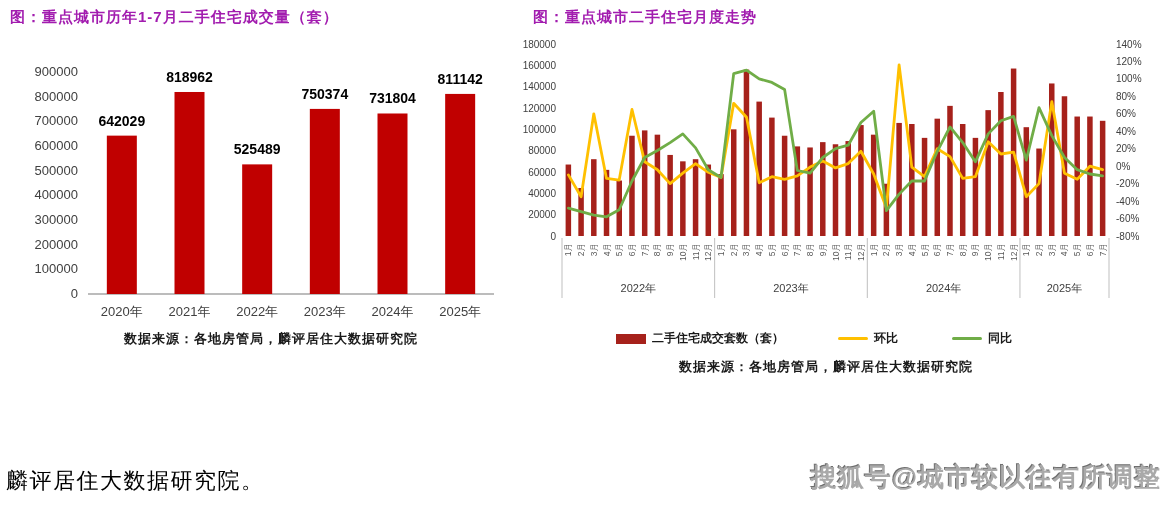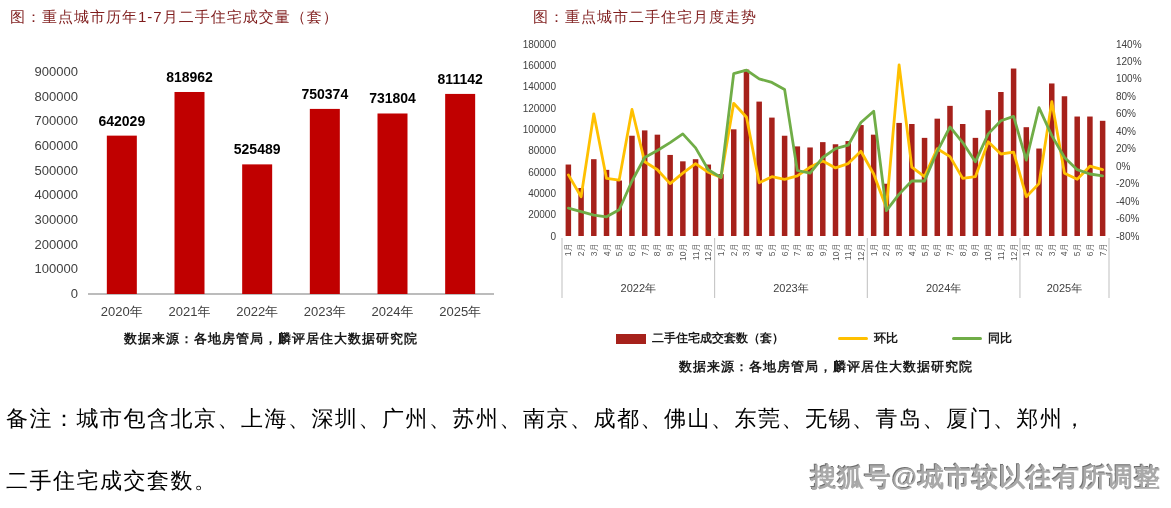--- a/index.html
+++ b/index.html
@@ -1,20 +1,20 @@
 <!DOCTYPE html>
 <html><head>
 <meta charset="utf-8">
 <style>
   * { margin:0; padding:0; box-sizing:border-box; }
   html,body { width:1171px; height:508px; background:#ffffff; overflow:hidden;
               font-family:"Liberation Sans", sans-serif; }
   #stage { position:relative; width:1171px; height:508px; background:#fff; }
 
-  .chart-title { position:absolute; font-weight:normal; font-size:15px; color:#7f1d1d;
+  .chart-title { position:absolute; font-weight:bold; font-size:15px; color:#a21caf;
                  font-family:"Liberation Sans", sans-serif; letter-spacing:1px; }
   #left-title  { left:10px;  top:8px; }
   #right-title { left:533px; top:8px; }
 
   .source-line { position:absolute; font-size:13px; font-weight:bold; color:#1a1a1a;
                  font-family:"Liberation Serif", serif; letter-spacing:1px;margin-left:16px; }
   #left-source  { left:0; width:510px; top:330px; text-align:center; }
   #right-source { left:560px; width:500px; top:358px; text-align:center; }
 
   #left-chart-svg  { position:absolute; left:0px;   top:26px; }
@@ -209,17 +209,16 @@
     </div>
     <div class="legend-item">
       <span class="swatch-line" id="sw-yoy" style="background: rgb(112, 173, 71);"></span>
       <span>同比</span>
     </div>
   </div>
 
   <div class="source-line" id="left-source">数据来源：各地房管局，麟评居住大数据研究院</div>
   <div class="source-line" id="right-source">数据来源：各地房管局，麟评居住大数据研究院</div>
 
-  <div class="note-line" id="note-line1">备注：城市包含北京、上海、深圳、广州、苏州、南京、成都、佛山、东莞、无锡、青岛、厦门、郑州，</div>
-  <div class="note-line" id="note-line2">二手住宅成交套数。</div>
+  <div class="note-line" id="note-line2">麟评居住大数据研究院。</div>
 
   <div id="watermark">搜狐号@城市较以往有所调整</div>
 </div>
 
 </body></html>

